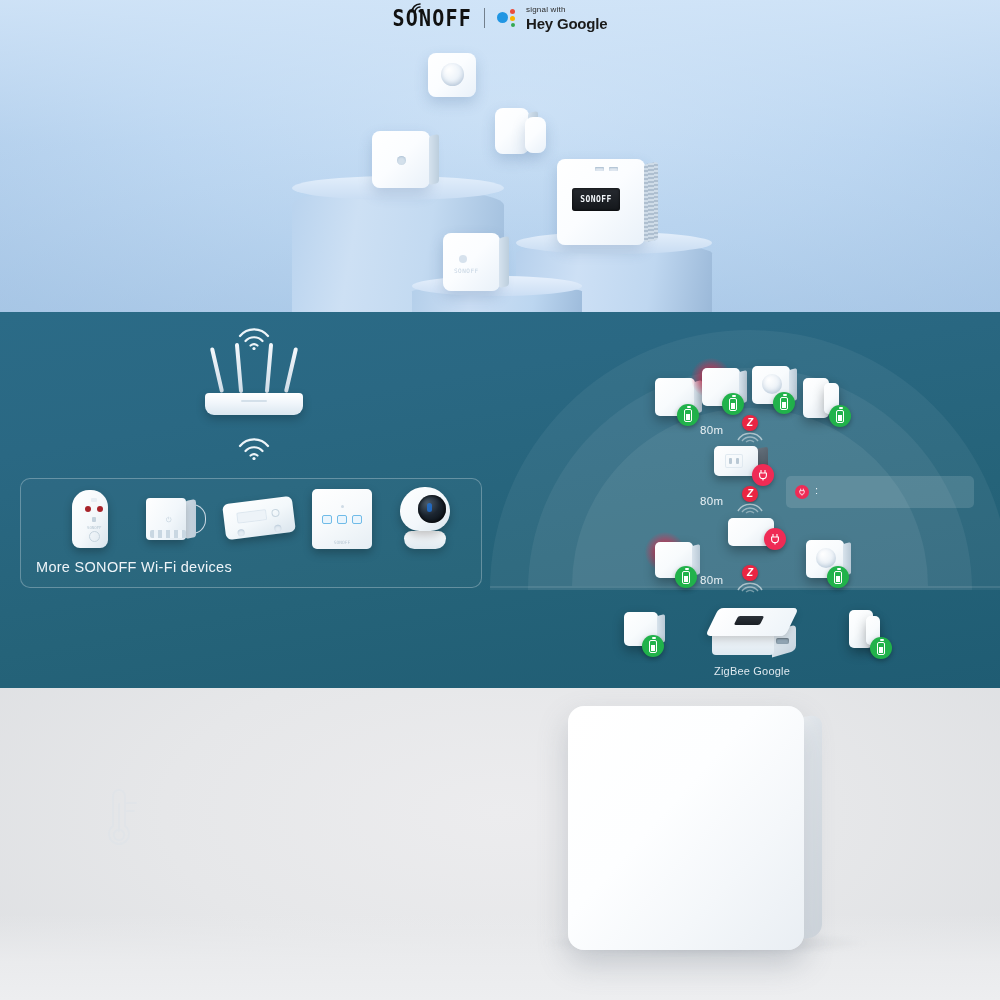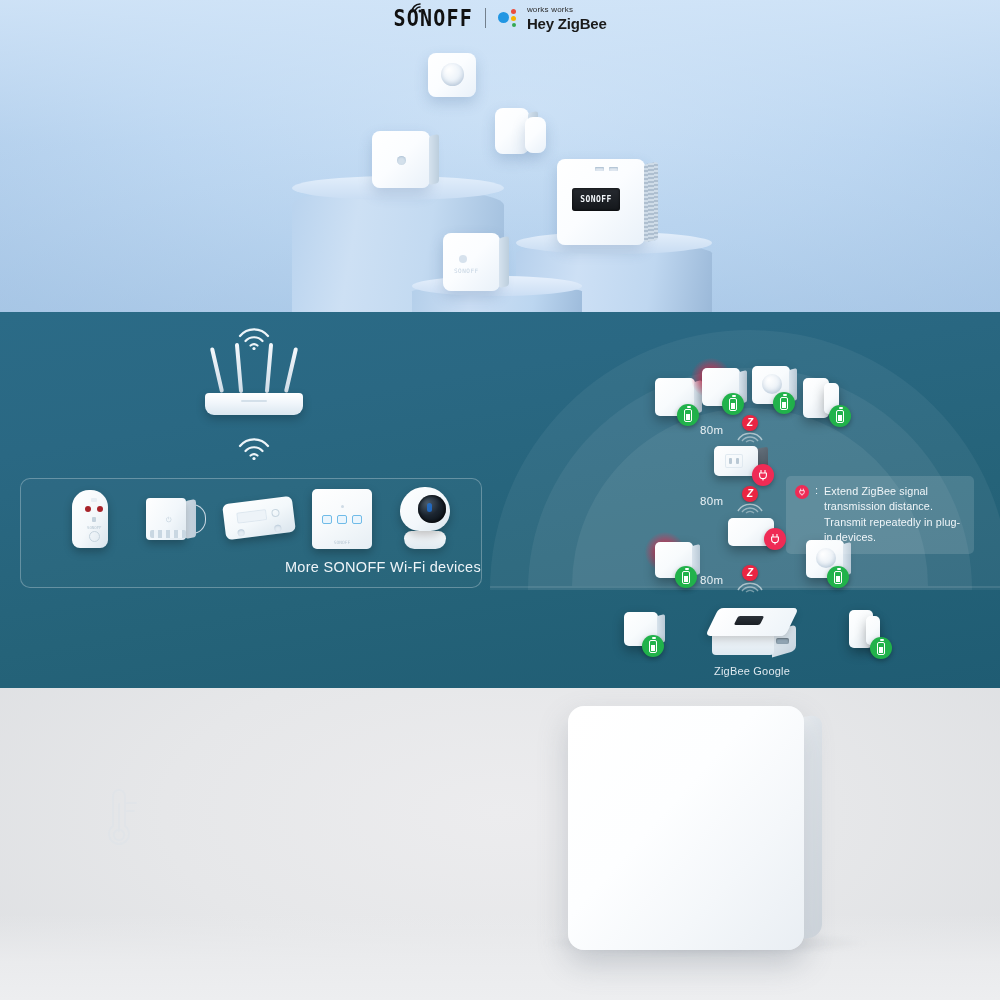--- a/index.html
+++ b/index.html
@@ -159,21 +159,21 @@
   .wifi-top { left:237px; top:324px; }
   .wifi-bot { left:237px; top:434px; }
 
   
   .wifi-panel {
     position:absolute; left:20px; top:478px; width:462px; height:110px;
     border:1px solid rgba(255,255,255,.28); border-radius:10px;
     background:rgba(255,255,255,.018);
   }
   .wifi-panel-label {
-    position:absolute; left:8px; right:0; bottom:12px; text-align:right;
+    position:absolute; left:15px; right:0; bottom:12px; text-align:left;
     color:#eef4f8; font-size:14.5px; letter-spacing:.3px;
   }
   .wdev { position:absolute; }
 
   
   .wplug { left:66px; top:490px; width:48px; height:60px; }
   .wplug .shell {
     position:absolute; left:6px; top:0; width:36px; height:58px;
     border-radius:17px 17px 8px 8px;
     background:linear-gradient(120deg,#ffffff 0%,#f4f8fb 55%,#d9e4ec 100%);
@@ -490,22 +490,22 @@
       </div>
       <div class="logo-div"></div>
       <div class="google-wrap">
         <div class="g-dots">
           <i class="g-big"></i>
             <i class="g-r"></i>
             <i class="g-y"></i>
             <i class="g-g"></i>
         </div>
         <div class="g-text">
-          <span class="g-small">works works</span>
-          <span class="g-hey">Hey ZigBee</span>
+          <span class="g-small">signal with</span>
+          <span class="g-hey">Hey Google</span>
         </div>
       </div>
     </div>
   </section>
 
   <section class="teal"></section>
 
   <div class="dome dome1"></div>
   <div class="dome dome2"></div>
   <div class="dome dome3"></div>
@@ -731,21 +731,20 @@
   <div class="zbridge-label">ZigBee Google</div>
 
   <div class="tip">
     <div class="tip-ic">
       <svg viewBox="0 0 12 12">
           <path d="M4 1v3M8 1v3M2.6 4h6.8v2.2a3.4 3.4 0 0 1-3.4 3.4A3.4 3.4 0 0 1 2.6 6.2z" stroke="#fff" stroke-width="1.2" fill="none" stroke-linejoin="round"></path>
           <path d="M6 9.6V11.4" stroke="#fff" stroke-width="1.2"></path>
         </svg>
     </div>
     <div class="tip-colon">:</div>
-    <div class="tip-txt">Extend ZigBee signal transmission distance. Transmit repeatedly in plug-in devices.</div>
   </div>
 
   <section class="product">
     <div class="product-floor"></div>
   </section>
   <div class="prod-shadow"></div>
   <div class="prod-body">
     <div class="prod-side"></div>
     <div class="prod-face"></div>
   </div>

